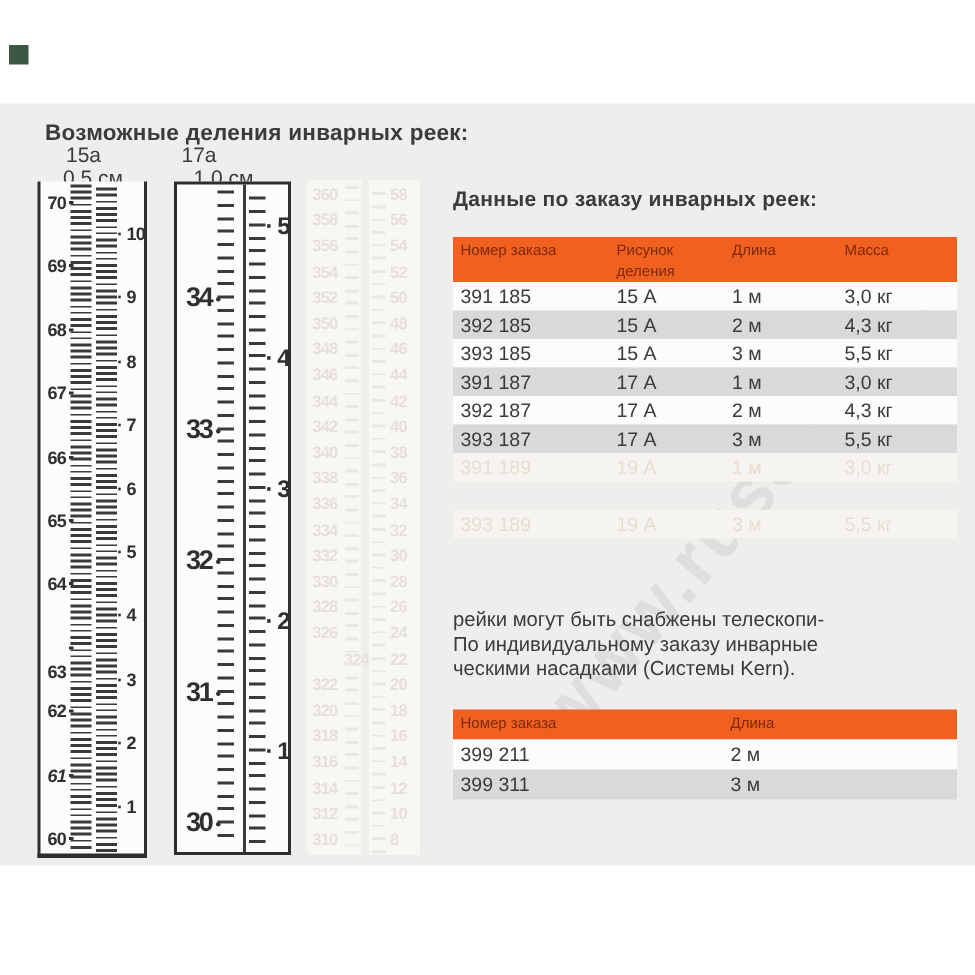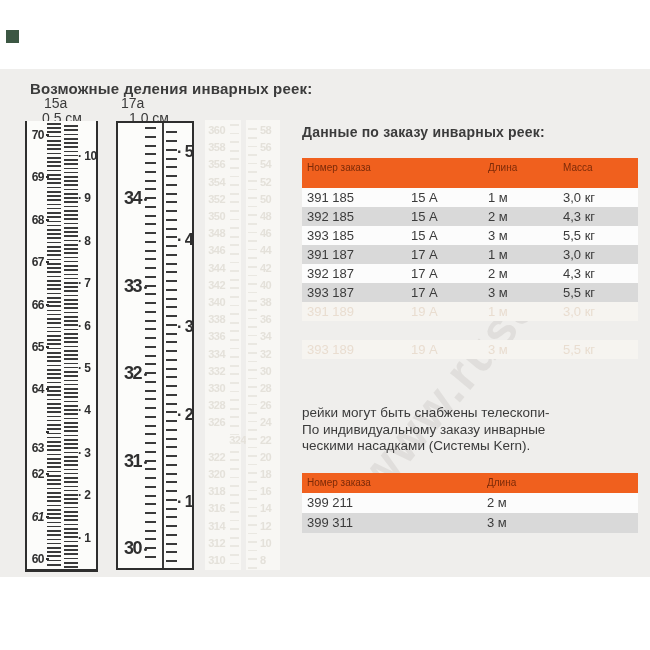--- a/index.html
+++ b/index.html
@@ -594,20 +594,21 @@
     <div class="rf-tick" style="left: 2px; top: 421.1px;"></div>
     <div class="rf-tick" style="left: 2px; top: 429.7px;"></div>
     <div class="rf-tick" style="left: 2px; top: 438.3px;"></div>
     <div class="rf-tick" style="left: 2px; top: 446.9px;"></div>
   </div>
 
 <div class="abs" id="order-heading">Данные по заказу инварных реек:</div>
 <div class="tbl" id="order-table">
     <div class="t-head" style="height: 30px;">
       <div class="t-hcell" style="left: 5px; top: 3px; white-space: nowrap;">Номер заказа</div>
+      <div class="t-hcell" style="left: 109px; top: 3px; width: 72px;">Рисунок деления</div>
       <div class="t-hcell" style="left: 186px; top: 3px; white-space: nowrap;">Длина</div>
       <div class="t-hcell" style="left: 261px; top: 3px; white-space: nowrap;">Масса</div>
     </div>
     <div class="t-row row-white" style="height: 19px;">
       <div class="t-cell" style="left: 5px; line-height: 19px;">391 185</div>
       <div class="t-cell" style="left: 109px; line-height: 19px;">15 А</div>
       <div class="t-cell" style="left: 186px; line-height: 19px;">1 м</div>
       <div class="t-cell" style="left: 261px; line-height: 19px;">3,0 кг</div>
     </div>
     <div class="t-row row-gray" style="height: 19px;">

